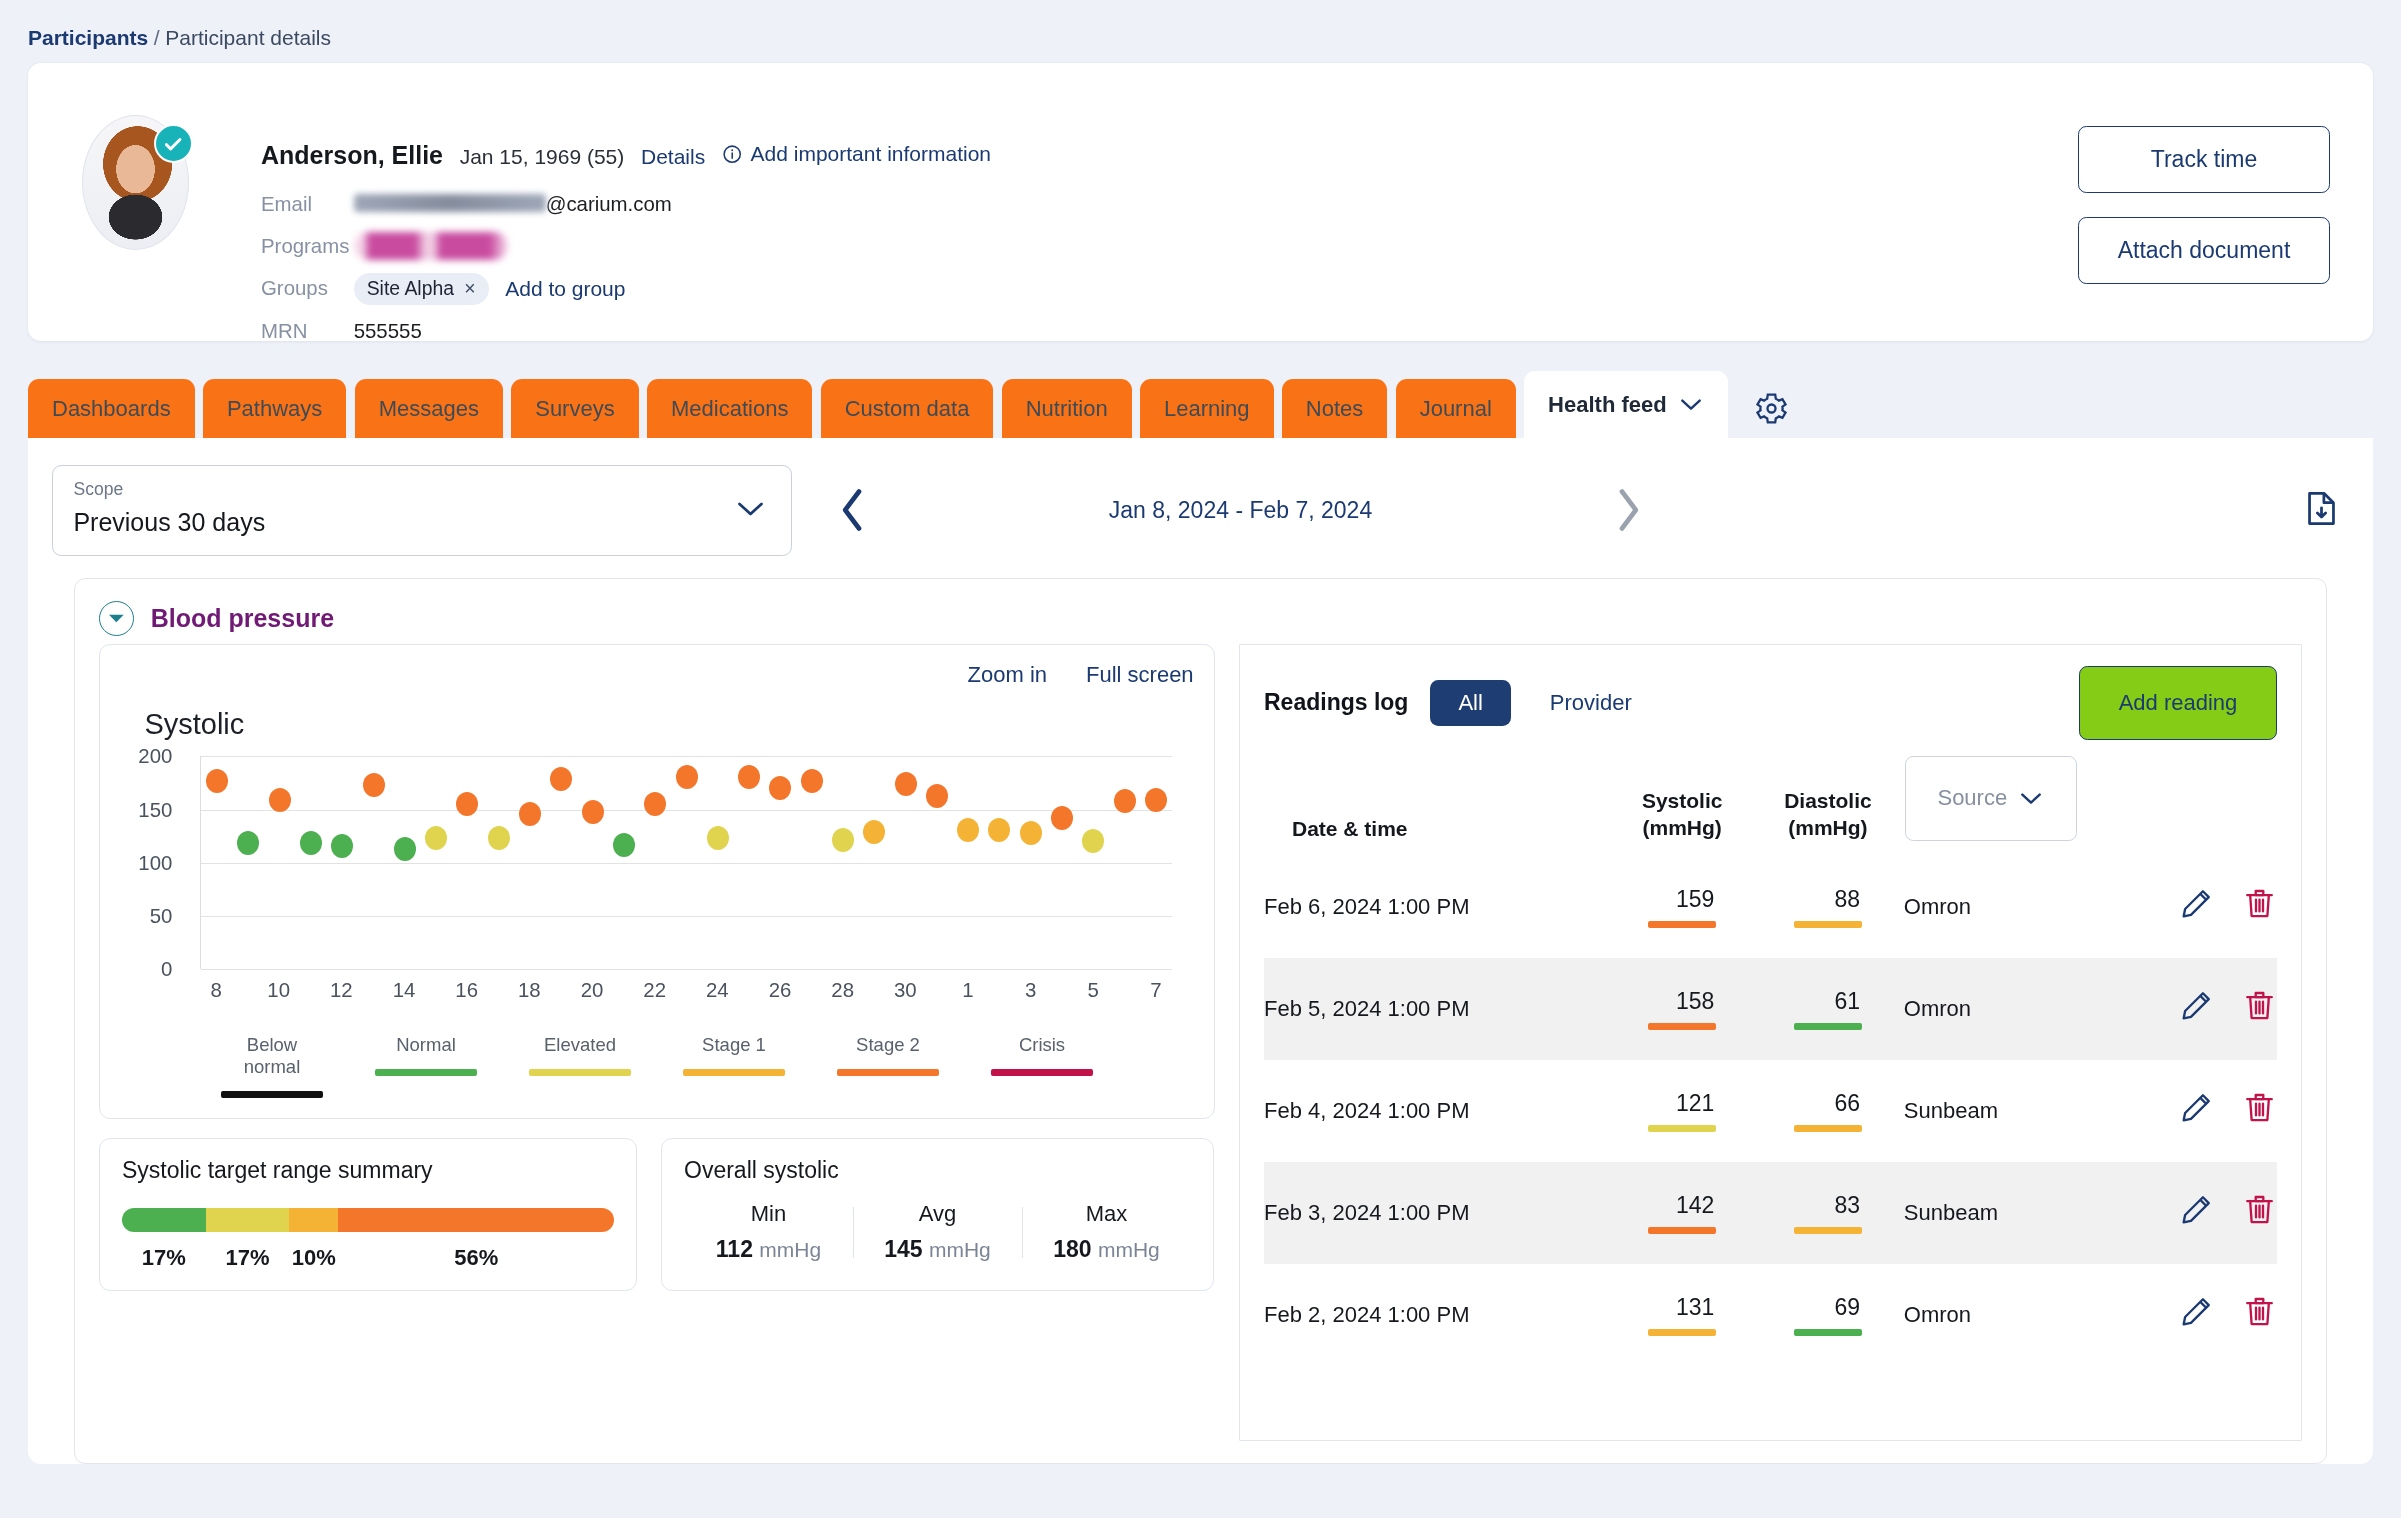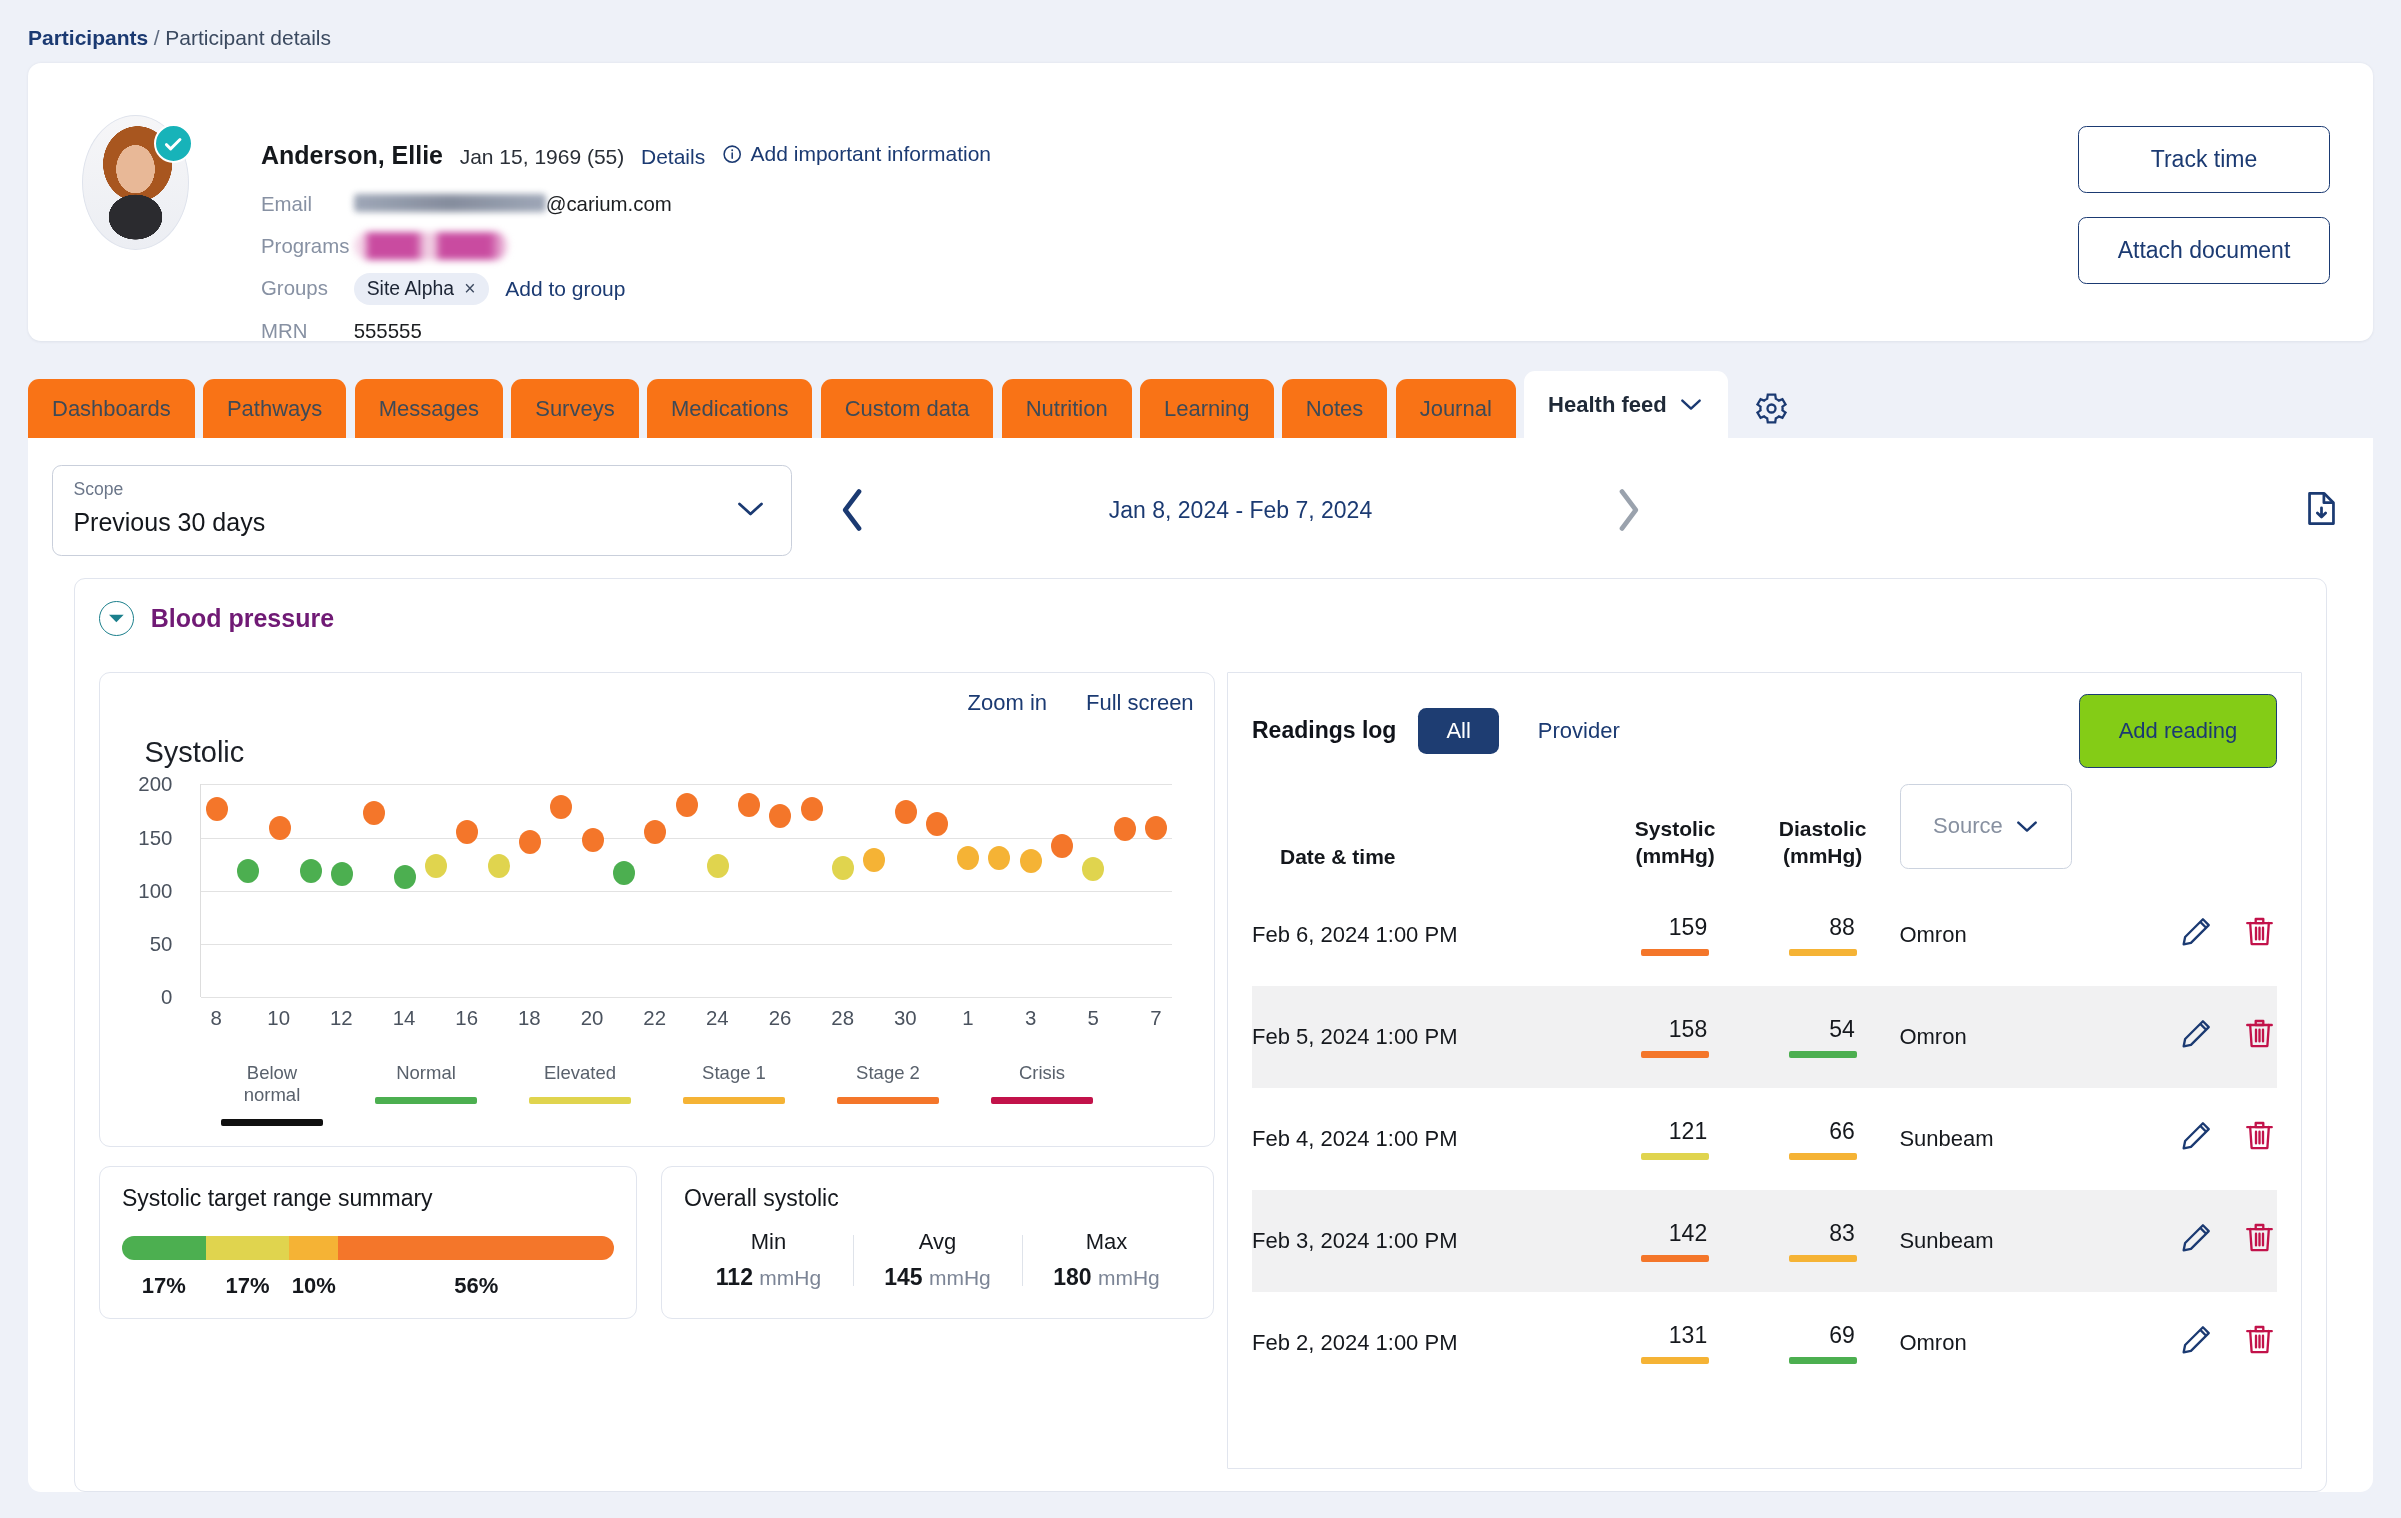--- a/index.html
+++ b/index.html
@@ -100,21 +100,21 @@
 
   
   .bp-panel { margin:20.4px 22px 0; border:0.9px solid #e1e5ee; border-radius:11px; padding:22px 24px; }
   .bp-head { display:flex; align-items:center; gap:16.7px; }
   .collapse-circle {
     width:35px; height:35px; border-radius:50%; border:1.9px solid #1b7f8c;
     display:flex; align-items:center; justify-content:center; cursor:pointer;
   }
   .bp-title { font-size:25px; font-weight:700; color:#701a75; }
 
-  .bp-body { display:flex; gap:12px; margin-top:36px; align-items:flex-start; }
+  .bp-body { display:flex; gap:24px; margin-top:8px; align-items:flex-start; }
   .left-col { width:1116px; }
   .chart-card { border:0.9px solid #e1e5ee; border-radius:11px; padding:16.7px 20.4px 20.4px; position:relative; }
   .chart-tools { display:flex; justify-content:flex-end; gap:39px; font-size:22px; color:#1b3a72; }
   .chart-tools span { cursor:pointer; }
   .chart-title { font-size:29px; color:#1b1f26; margin:20.4px 0 0 24px; }
 
   .plot { position:relative; height:213px; margin:15px 0 0 0; }
   .y-axis { position:absolute; left:0; top:0; width:72px; height:100%; }
   .y-tick { position:absolute; right:20px; transform:translateY(-50%); font-size:20.4px; color:#4a525e; }
   .plot-area { position:absolute; left:80px; right:22px; top:0; bottom:0; border-left:0.9px solid #ddd; }
@@ -515,21 +515,21 @@
                     </svg></span><span class="icon-btn"><svg width="35" height="35" viewBox="0 0 24 24" fill="none" stroke="#c2124a" stroke-width="1.6" stroke-linecap="round" stroke-linejoin="round">
                       <path d="M3.6 6.2h16.8"></path>
                       <path d="M9.4 3.4h5.2v2.8H9.4z"></path>
                       <path d="M5.6 6.2l1 14.4h10.8l1-14.4"></path>
                       <path d="M9.6 9.4v8M12 9.4v8M14.4 9.4v8"></path>
                     </svg></span></td>
               </tr>
               <tr class="row-alt">
                 <td class="td-date">Feb 5, 2024 1:00 PM</td>
                 <td class="td-num"><span class="num-wrap"><span class="num-val">158</span><span class="num-bar" style="display:block;background:#f4762a"></span></span></td>
-                <td class="td-num"><span class="num-wrap"><span class="num-val">54</span><span class="num-bar" style="display:block;background:#4caf50"></span></span></td>
+                <td class="td-num"><span class="num-wrap"><span class="num-val">61</span><span class="num-bar" style="display:block;background:#4caf50"></span></span></td>
                 <td class="td-src">Omron</td>
                 <td class="td-actions"><span class="icon-btn"><svg width="35" height="35" viewBox="0 0 24 24" fill="none" stroke="#1b3a72" stroke-width="1.6" stroke-linejoin="round">
                       <path d="M16.4 3.6l4 4L8.2 19.8l-5 1 1-5z"></path>
                       <path d="M14.6 5.4l4 4"></path>
                     </svg></span><span class="icon-btn"><svg width="35" height="35" viewBox="0 0 24 24" fill="none" stroke="#c2124a" stroke-width="1.6" stroke-linecap="round" stroke-linejoin="round">
                       <path d="M3.6 6.2h16.8"></path>
                       <path d="M9.4 3.4h5.2v2.8H9.4z"></path>
                       <path d="M5.6 6.2l1 14.4h10.8l1-14.4"></path>
                       <path d="M9.6 9.4v8M12 9.4v8M14.4 9.4v8"></path>
                     </svg></span></td>

